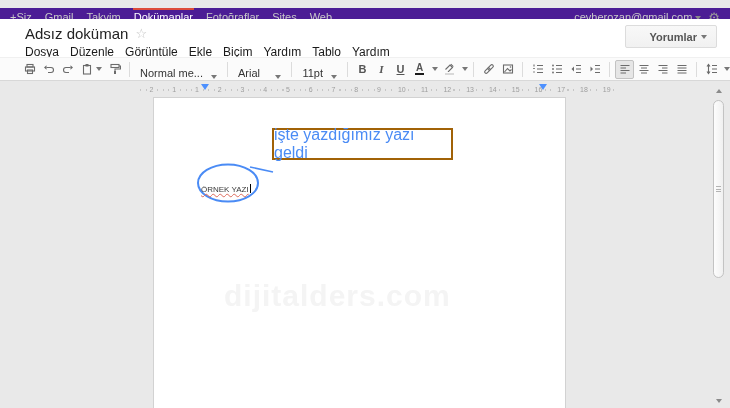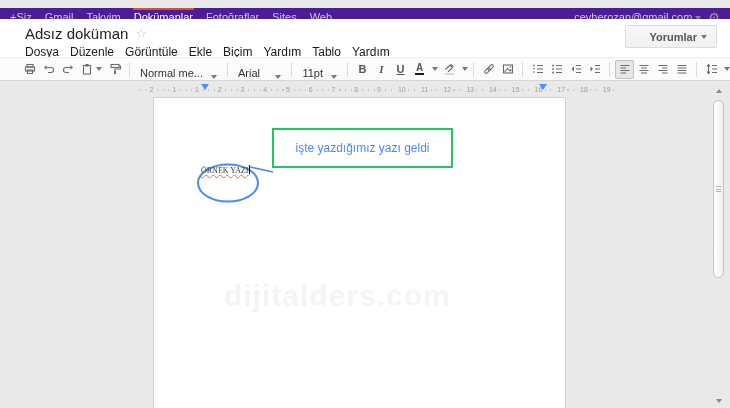--- a/index.html
+++ b/index.html
@@ -57,27 +57,27 @@
            background-image:repeating-linear-gradient(to right,#c6c6c6 0 1px,transparent 1px 5.7px);
            background-size:100% 2px; background-repeat:no-repeat; background-position:0 5px; }
   .rnum { flex:1; text-align:center; font-size:7px; color:#9e9e9e; line-height:11px; }
   .rnum span { background:#e9e9e9; padding:0 2px; }
   .ruler-marker { position:absolute; width:0; height:0; border-left:4px solid transparent;
                   border-right:4px solid transparent; border-top:6px solid #4d90fe; cursor:pointer; }
 
   
   .page { position:absolute; left:153px; top:97px; width:413px; height:311px; background:#fff;
           border:1px solid #d2d2d2; border-bottom:none; }
-  .callout { position:absolute; left:118px; top:30px; width:181px; height:40px; background:#fff;
-             border:2px solid #22c55e; display:flex; align-items:center; justify-content:center;
-             font-size:12px; color:#4a8bf5; cursor:pointer; }
+  .callout { position:absolute; left:118px; top:30px; width:181px; height:32px; background:#fff;
+             border:2px solid #a16207; display:flex; align-items:center; justify-content:center;
+             font-size:16px; color:#4a8bf5; cursor:pointer; }
   .shape-svg { position:absolute; left:40px; top:58px; }
-  .shape-text { position:absolute; left:47px; top:67px; font-size:8px; color:#3a3a3a;
+  .shape-text { position:absolute; left:47px; top:86px; font-size:8px; color:#3a3a3a;
                 text-decoration-line:underline; text-decoration-style:wavy; text-decoration-color:#dd6b5c;
-                white-space:nowrap;font-family:Liberation Serif, serif; }
+                white-space:nowrap; }
   .text-caret { display:inline-block; width:1px; height:9px; background:#000; vertical-align:-1px; margin-left:1px; }
   .watermark { position:absolute; left:70px; top:181px; font-size:30px; font-weight:bold;
                color:#f4f4f4; letter-spacing:1px; white-space:nowrap; }
 
   
   .sb-up, .sb-down { position:absolute; right:6px; width:11px; height:11px; display:flex;
                      align-items:center; justify-content:center; cursor:pointer; }
   .sb-up { top:85px; }
   .sb-down { top:395px; }
   .tri-up { width:0; height:0; border-left:3px solid transparent; border-right:3px solid transparent;

